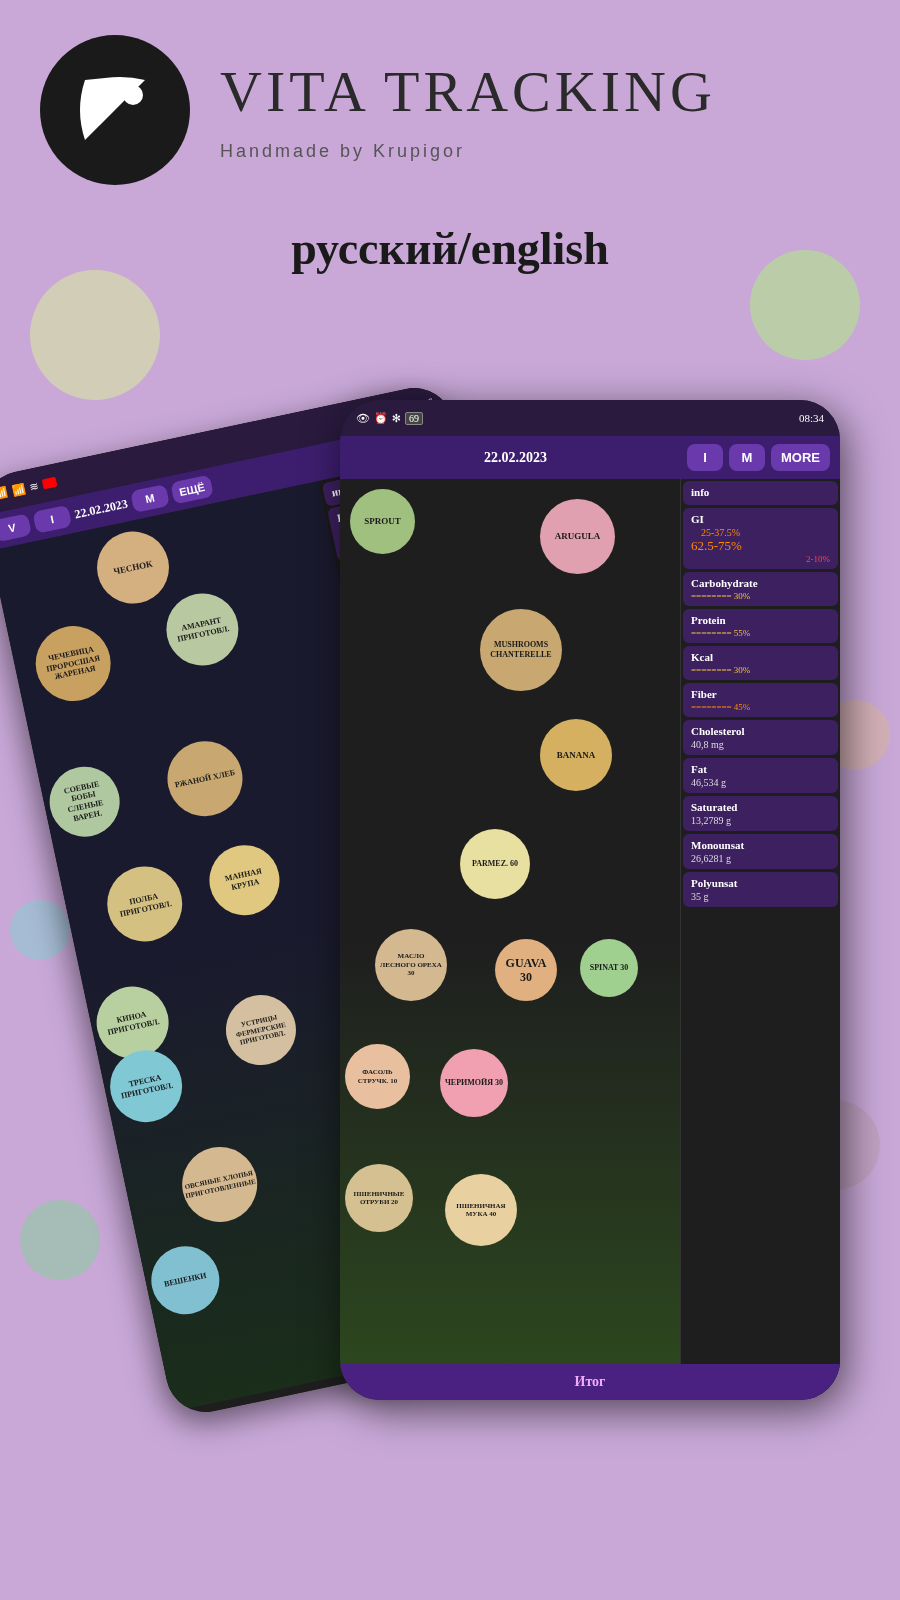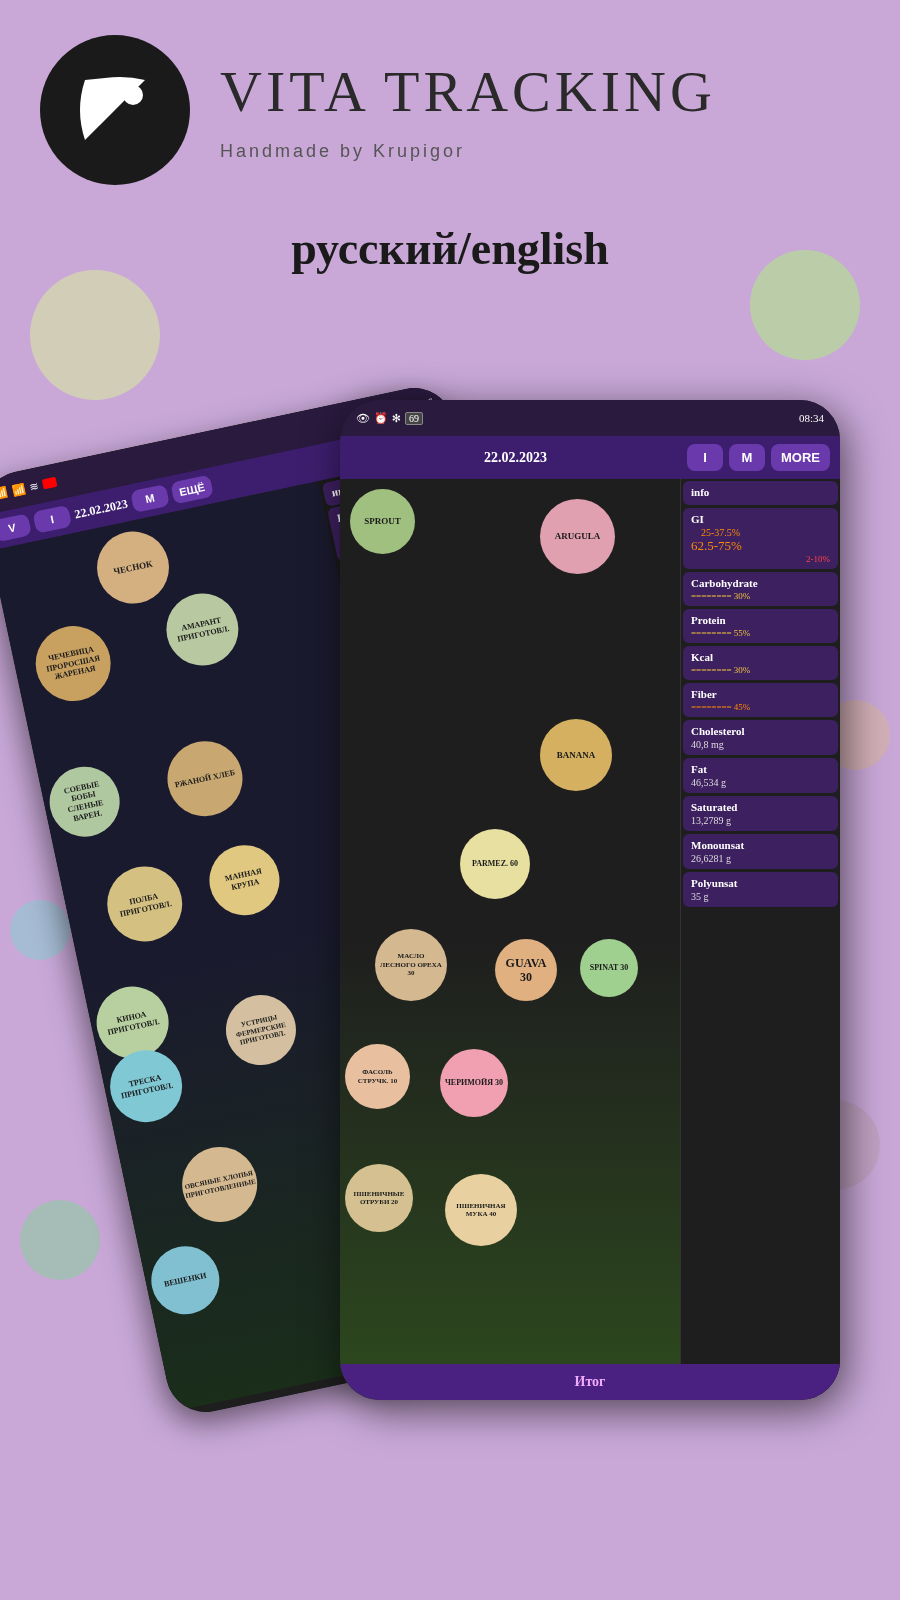--- a/index.html
+++ b/index.html
@@ -400,20 +400,21 @@
       <button class="nav-btn">I</button>
       <button class="nav-btn">M</button>
       <button class="nav-btn">MORE</button>
     </div>
 
     <div class="phone-content">
 
       <div class="food-area">
         <div class="food-circle" style="width:75px;height:75px;background:#e0a0b0;top:20px;left:200px;">ARUGULA</div>
         <div class="food-circle" style="width:65px;height:65px;background:#a0c080;top:10px;left:10px;">SPROUT</div>
+        <div class="food-circle" style="width:82px;height:82px;background:#c8a870;top:130px;left:140px;font-size:8px;">MUSHROOMS CHANTERELLE</div>
         <div class="food-circle" style="width:72px;height:72px;background:#d4b060;top:240px;left:200px;font-size:9px;">BANANA</div>
         <div class="food-circle" style="width:70px;height:70px;background:#e8e0a0;top:350px;left:120px;font-size:8px;">PARMEZ. 60</div>
         <div class="food-circle" style="width:62px;height:62px;background:#e0b080;top:460px;left:155px;font-size:12px;">GUAVA 30</div>
         <div class="food-circle" style="width:58px;height:58px;background:#a0d090;top:460px;left:240px;font-size:8px;">SPINAT 30</div>
         <div class="food-circle" style="width:72px;height:72px;background:#d4b890;top:450px;left:35px;font-size:7px;">МАСЛО ЛЕСНОГО ОРЕХА 30</div>
         <div class="food-circle" style="width:65px;height:65px;background:#e8c0a0;top:565px;left:5px;font-size:7px;">ФАСОЛЬ СТРУЧК. 10</div>
         <div class="food-circle" style="width:68px;height:68px;background:#f0a0b0;top:570px;left:100px;font-size:8px;">ЧЕРИМОЙЯ 30</div>
         <div class="food-circle" style="width:68px;height:68px;background:#d4c090;top:685px;left:5px;font-size:7px;">ПШЕНИЧНЫЕ ОТРУБИ 20</div>
         <div class="food-circle" style="width:72px;height:72px;background:#e8d0a0;top:695px;left:105px;font-size:7px;">ПШЕНИЧНАЯ МУКА 40</div>
       </div>

